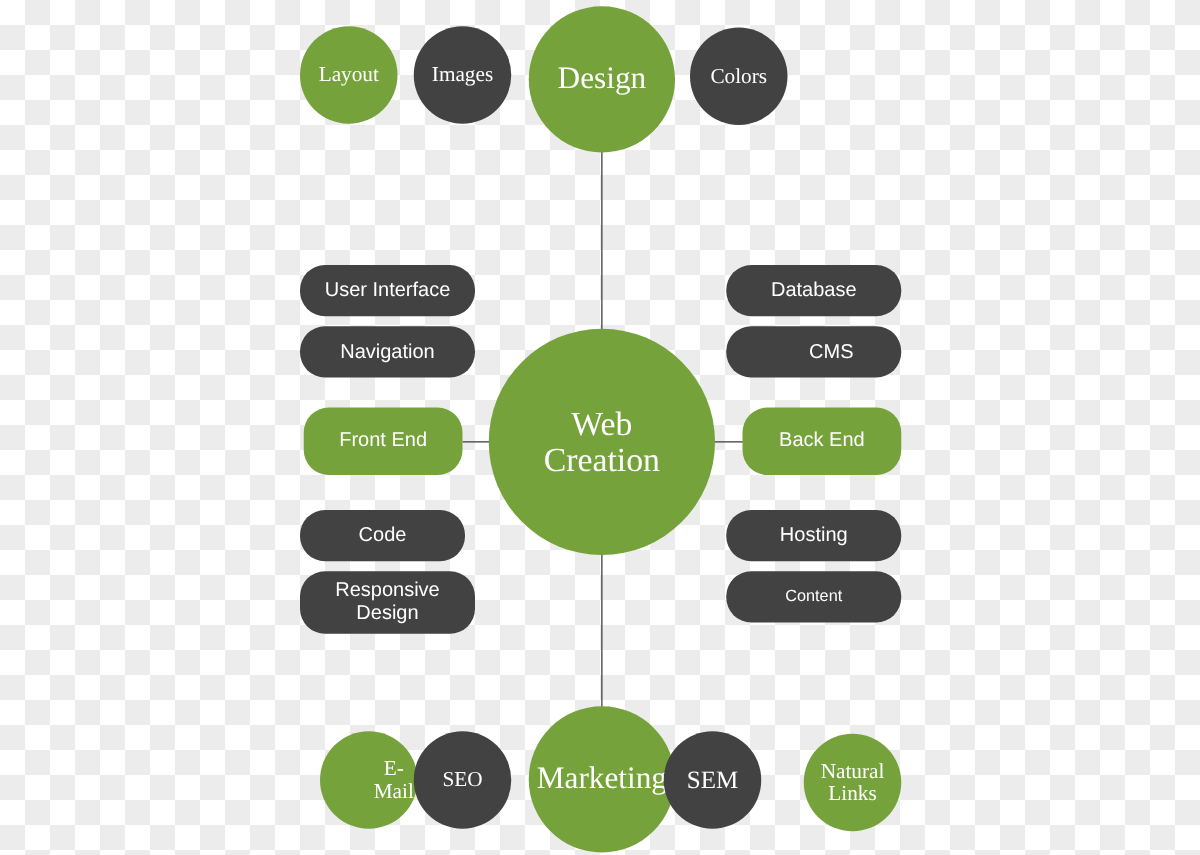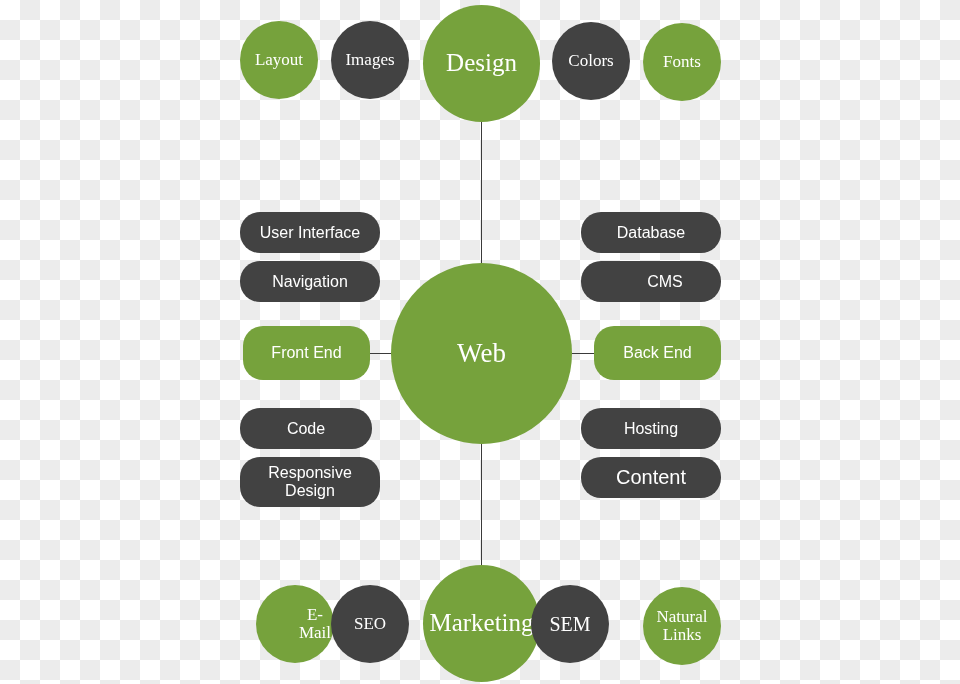--- a/index.html
+++ b/index.html
@@ -88,23 +88,20 @@
   </div>
 
   <div class="node-circle green" style="left:423px; top:5px; width:117px; height:117px; font-size:25px;">
     <span class="label">Design</span>
   </div>
 
   <div class="node-circle dark" style="left:552px; top:22px; width:78px; height:78px; font-size:17px;">
     <span class="label">Colors</span>
   </div>
 
-  <div class="node-circle green" style="left:643px; top:23px; width:78px; height:78px; font-size:17px;">
-    <span class="label">Fonts</span>
-  </div>
 
   <div class="node-box dark" style="left:240px; top:212px; width:140px; height:41px; font-size:16px;">
     <span class="label">User Interface</span>
   </div>
 
   <div class="node-box dark" style="left:240px; top:261px; width:140px; height:41px; font-size:16px;">
     <span class="label">Navigation</span>
   </div>
 
   <div class="node-box green" style="left:243px; top:326px; width:127px; height:54px; font-size:16px;">
@@ -117,39 +114,40 @@
 
   <div class="node-box dark" style="left:240px; top:457px; width:140px; height:50px; font-size:16px;">
     <span>
       <span class="label">Responsive</span>
       <span class="label">Design</span>
     </span>
   </div>
 
   <div class="node-circle green" style="left:391px; top:263px; width:181px; height:181px; font-size:27px; flex-direction:column;">
     <span class="label">Web</span>
+    <span class="label">Creation</span>
   </div>
 
   <div class="node-box dark" style="left:581px; top:212px; width:140px; height:41px; font-size:16px;">
     <span class="label">Database</span>
   </div>
 
   <div class="node-box dark" style="left:581px; top:261px; width:140px; height:41px; font-size:16px;padding-left:28px;">
     <span class="label">CMS</span>
   </div>
 
   <div class="node-box green" style="left:594px; top:326px; width:127px; height:54px; font-size:16px;">
     <span class="label">Back End</span>
   </div>
 
   <div class="node-box dark" style="left:581px; top:408px; width:140px; height:41px; font-size:16px;">
     <span class="label">Hosting</span>
   </div>
 
-  <div class="node-box dark" style="left:581px; top:457px; width:140px; height:41px; font-size:20px;">
+  <div class="node-box dark" style="left:581px; top:457px; width:140px; height:41px; font-size:13px;">
     <span class="label">Content</span>
   </div>
 
   <div class="node-circle green" style="left:256px; top:585px; width:78px; height:78px; font-size:17px;padding-left:40px;">
     <span class="label">E-Mail</span>
   </div>
 
   <div class="node-circle dark" style="left:331px; top:585px; width:78px; height:78px; font-size:17px;">
     <span class="label">SEO</span>
   </div>

